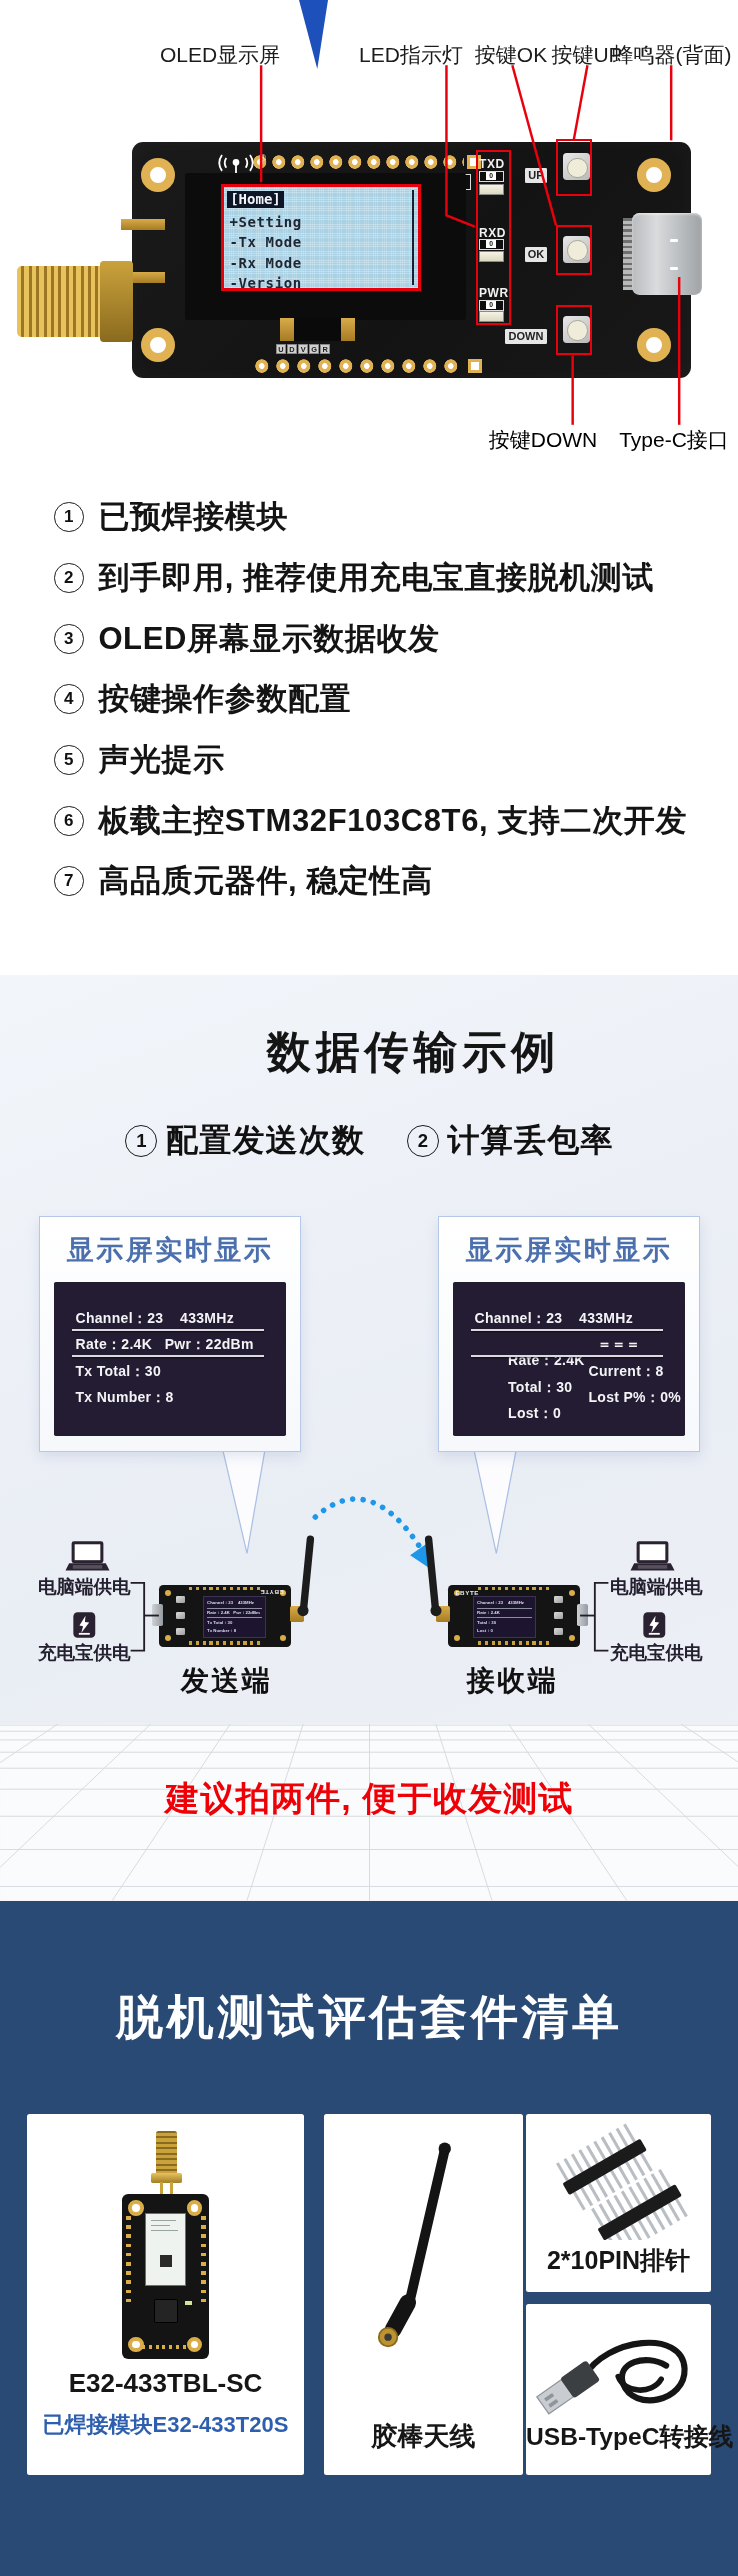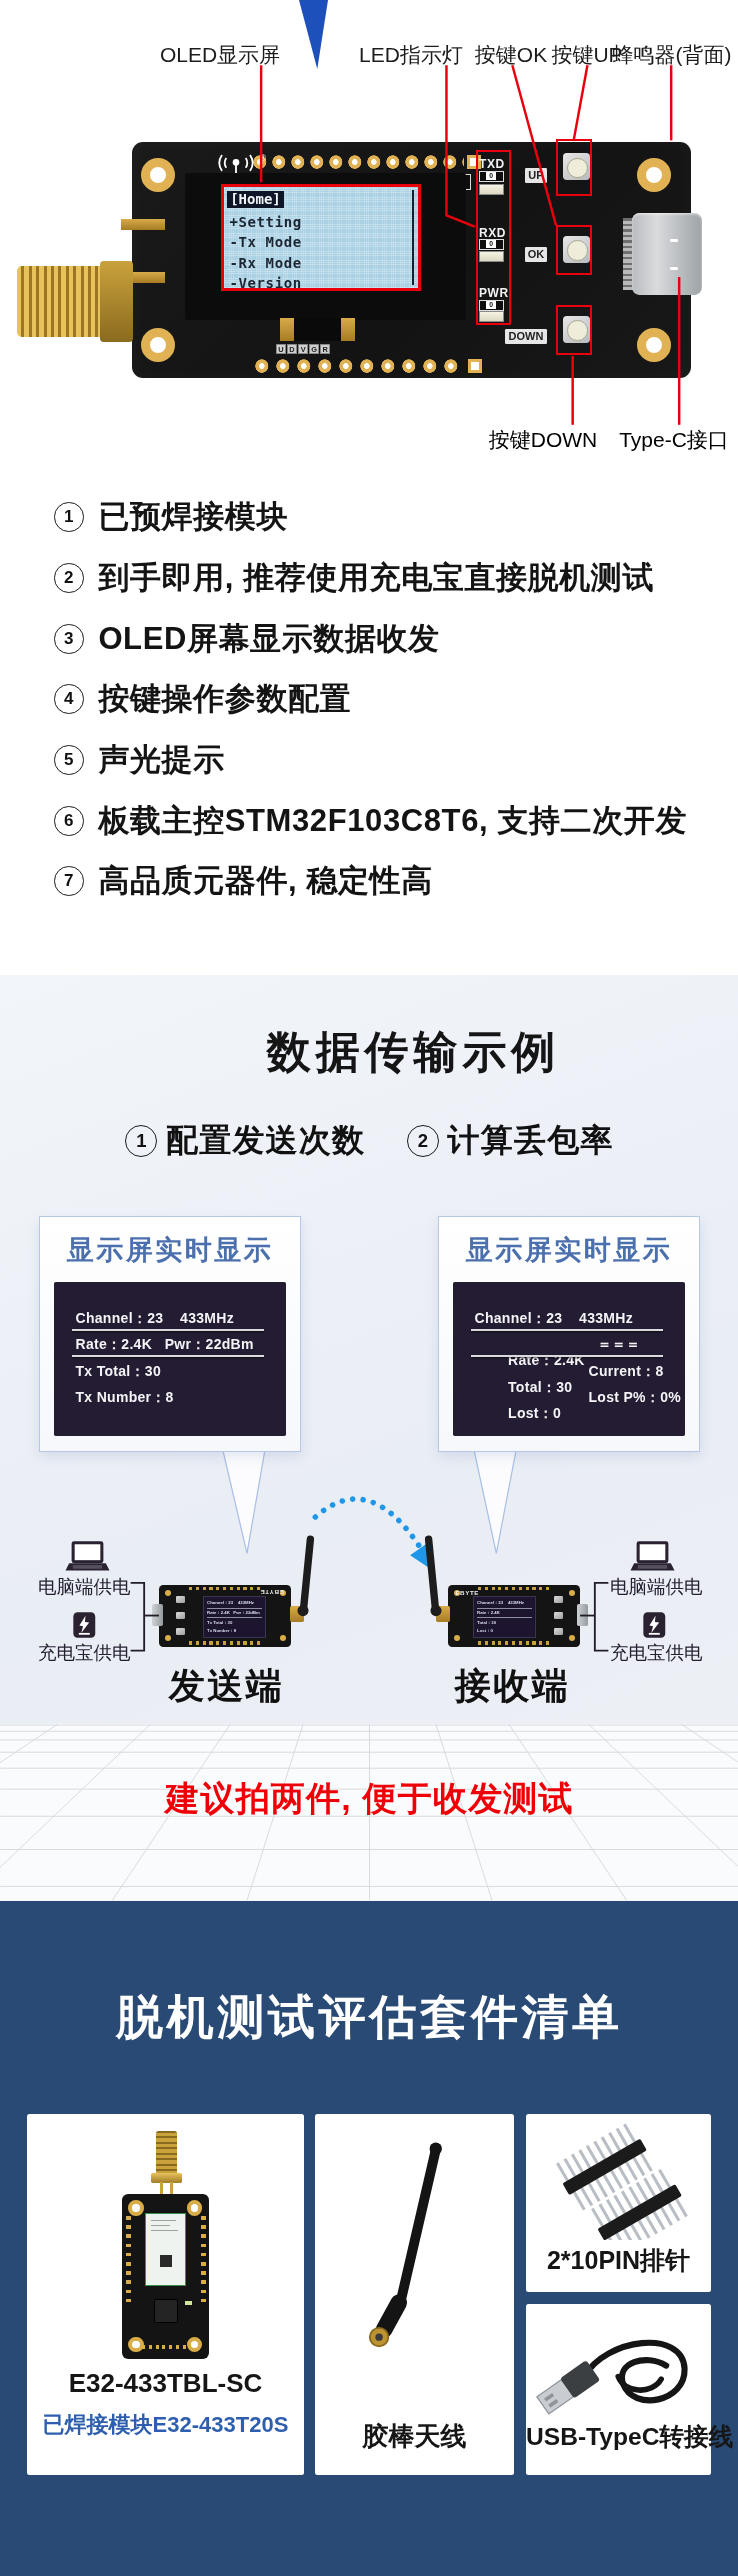--- a/index.html
+++ b/index.html
@@ -68,22 +68,22 @@
   #demo-sub .numc{width:32px;height:32px;font-size:18.5px;}
   #demo-sub .t{font-size:32px;font-weight:600;letter-spacing:1.2px;}
   #demo-sub .gap{width:24.6px;}
   .panel{position:absolute;top:1216px;width:262px;height:236px;background:linear-gradient(180deg,#ffffff,#f6f8fc);
          border:1.2px solid #b5c8e8;box-sizing:border-box;box-shadow:0 4.9px 12.3px rgba(70,100,160,.14);z-index:10;}
   .ptitle{position:absolute;left:0;top:14.8px;width:100%;text-align:center;font-size:27px;font-weight:bold;color:#4c70ae;letter-spacing:2.5px;}
   .dscreen{position:absolute;left:13.5px;top:65px;width:232px;height:154px;background:#241c33;border-radius:1.8px;color:#f4f4f6;}
   .srow{position:absolute;left:22px;height:18.5px;font-size:14px;font-weight:bold;letter-spacing:0.3px;white-space:pre;}
   .srow .b{position:absolute;left:114px;top:0;white-space:pre;}
   .sdiv{position:absolute;left:18.5px;width:192px;height:1.8px;background:#d9d9de;box-shadow:0 1.2px 1.2px rgba(0,0,0,.5);}
-  .devlbl{position:absolute;top:1662px;width:135px;text-align:center;font-size:36px;font-weight:600;letter-spacing:2.5px;z-index:10;}
-  .pwrlbl{position:absolute;width:99px;font-size:18.5px;font-weight:normal;color:#242030;z-index:10;white-space:nowrap;}
+  .devlbl{position:absolute;top:1662px;width:135px;text-align:center;font-size:28px;font-weight:600;letter-spacing:2.5px;z-index:10;}
+  .pwrlbl{position:absolute;width:99px;font-size:18.5px;font-weight:bold;color:#242030;z-index:10;white-space:nowrap;}
   .mini{position:absolute;top:1585px;width:132px;height:62px;background:#141414;border-radius:4.3px;z-index:10;}
   .mini .dot{position:absolute;width:6.2px;height:6.2px;border-radius:50%;background:#d9ad48;}
   .mini .strip{position:absolute;height:3.7px;width:74px;
       background-image:repeating-linear-gradient(90deg,#c9a23e 0 3.1px,rgba(0,0,0,0) 3.1px 6.8px);}
   .mini .scr{position:absolute;top:10.5px;width:63px;height:42px;background:#1d1530;border:0.6px solid #3a3450;box-sizing:border-box;overflow:hidden;}
   .mini .scr div{position:absolute;left:3.1px;font-size:4.3px;color:#d9dcee;white-space:pre;font-weight:bold;}
   .mini .hl{position:absolute;left:2.5px;width:55px;height:0.6px;background:#8d8da0;}
   .mini .btn{position:absolute;width:9.2px;height:7.4px;background:linear-gradient(145deg,#dcdcdc,#9e9e9e);border-radius:1.2px;}
   .mini .usb{position:absolute;top:19px;width:11px;height:22px;background:linear-gradient(90deg,#cfd3d6,#949a9e);border-radius:1.8px;}
   .mini .smanub{position:absolute;top:21px;width:13.5px;height:16px;background:linear-gradient(180deg,#d8ab4a,#a67c23);border-radius:1.8px;}
@@ -436,21 +436,21 @@
         <div class="qr"></div>
       </div>
       <div class="chip"></div>
       <div class="ledc"></div>
       <div class="brow"></div>
     </div>
     <div class="cname" style="top:254px;">E32-433TBL-SC</div>
     <div class="csub" style="top:296px;">已焊接模块E32-433T20S</div>
   </div>
 
-  <div class="card" style="left:315px;top:2114px;width:199px;height:361px;">
+  <div class="card" style="left:324px;top:2114px;width:199px;height:361px;">
     <svg class="svgfill" width="199" height="296" viewBox="0 0 323 480">
       <line x1="196" y1="58" x2="140" y2="300" stroke="#141414" stroke-width="16" stroke-linecap="round"></line>
       <circle cx="196" cy="56" r="10" fill="#141414"></circle>
       <line x1="136" y1="306" x2="112" y2="350" stroke="#141414" stroke-width="27" stroke-linecap="round"></line>
       <circle cx="104" cy="362" r="15" fill="#bd9330" stroke="#8a6a1e" stroke-width="3"></circle>
       <circle cx="104" cy="362" r="6" fill="#3a3a3a"></circle>
     </svg>
     <div class="cname" style="top:305px;">胶棒天线</div>
   </div>
 

